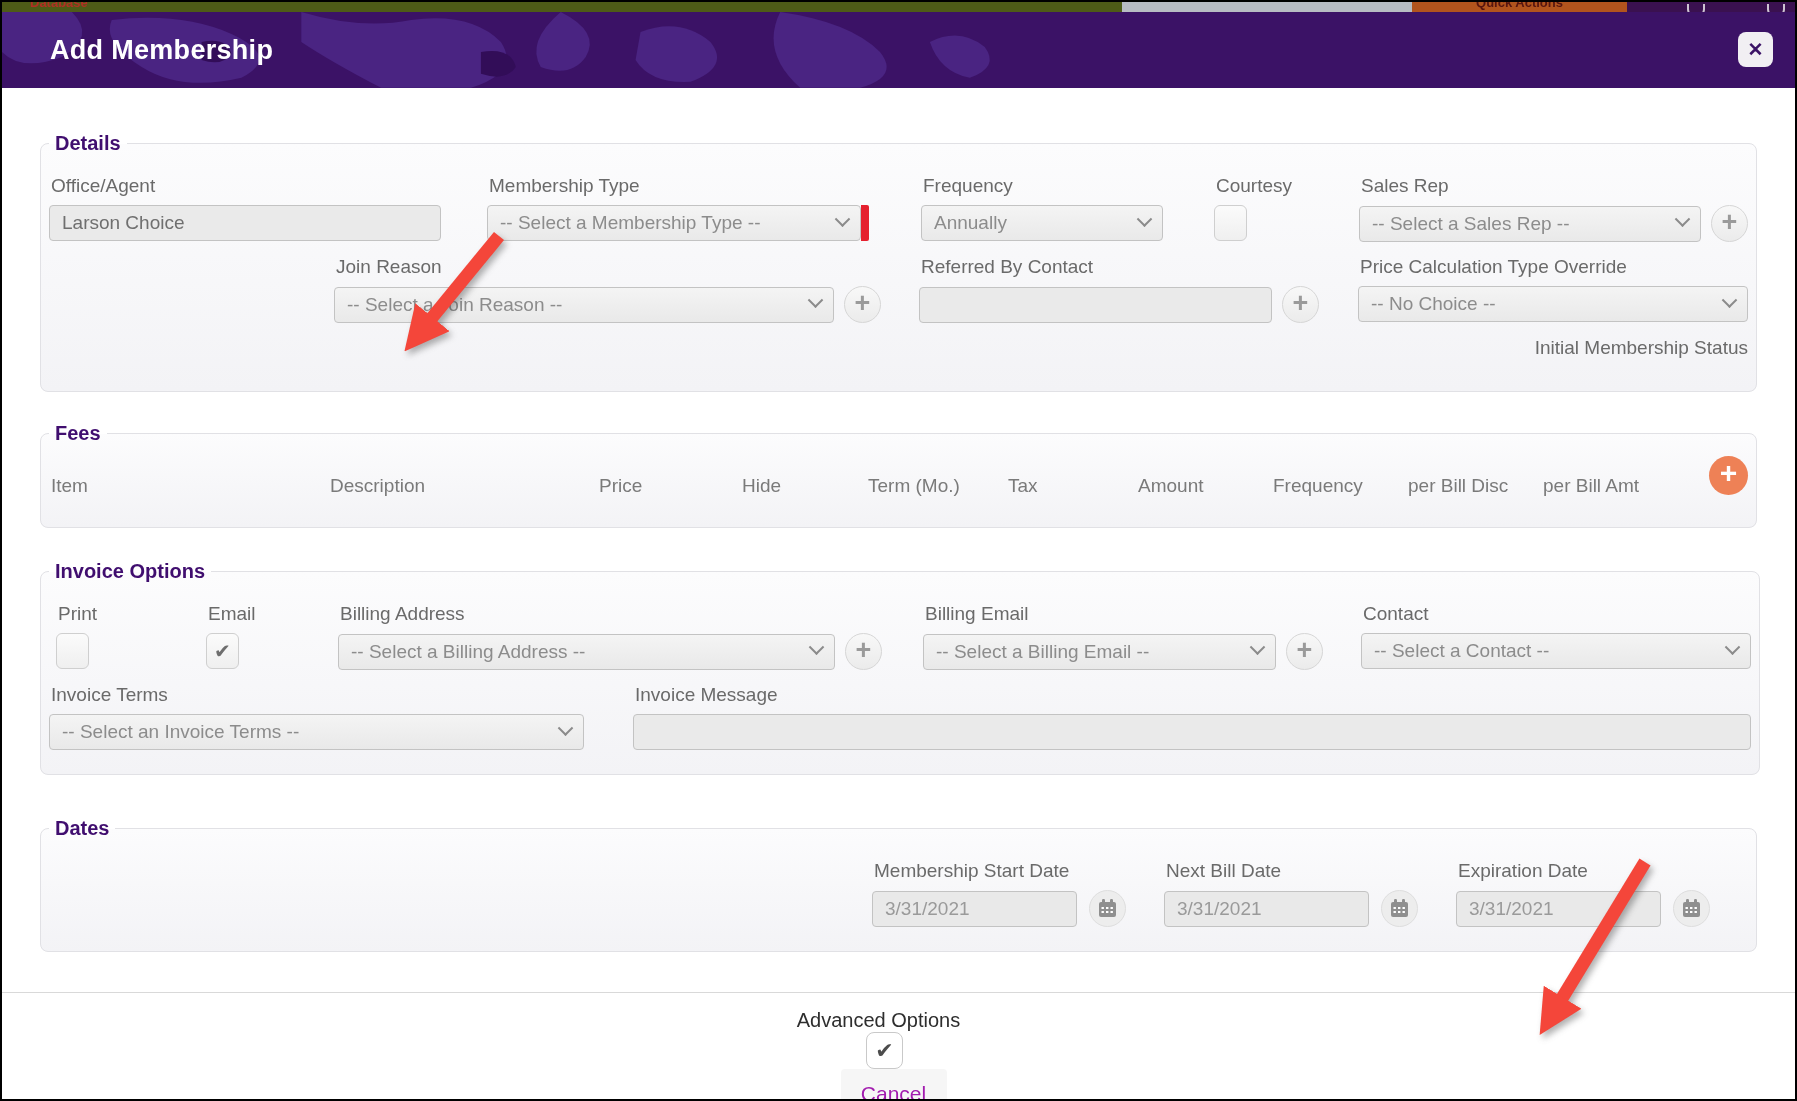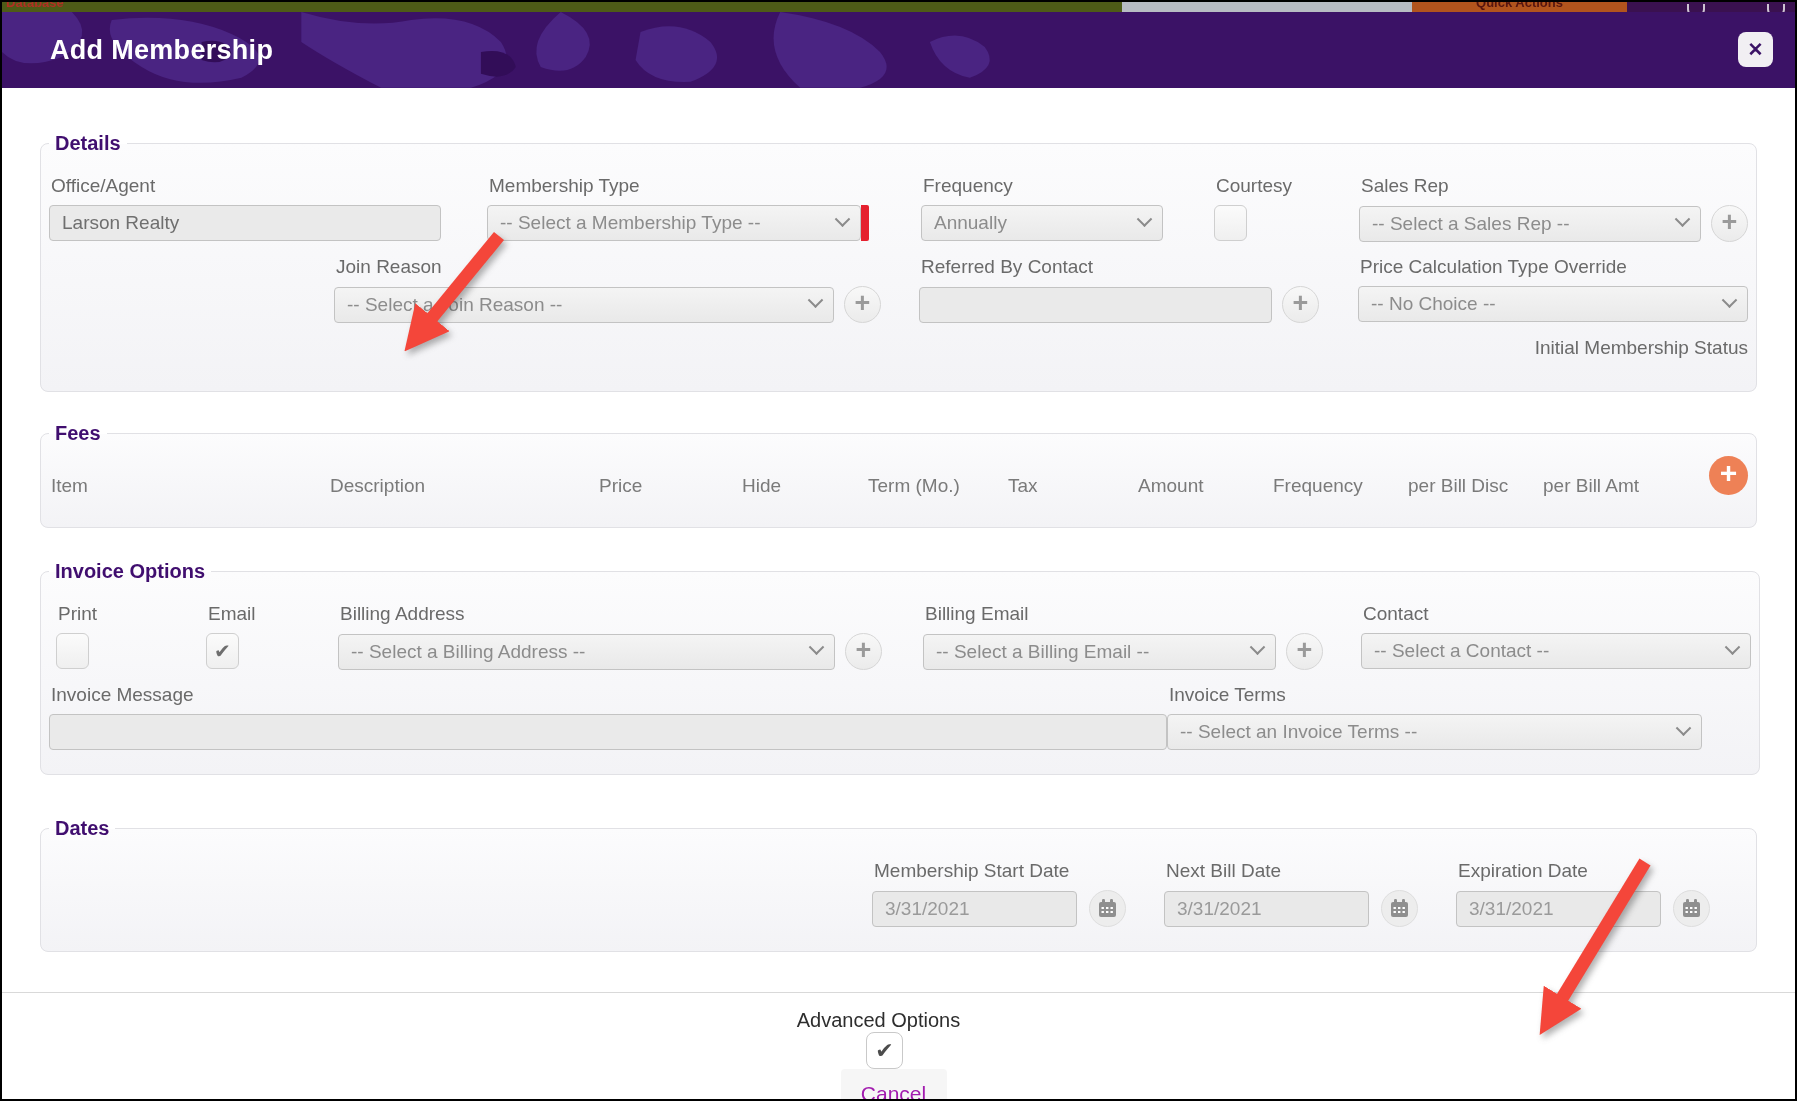--- a/index.html
+++ b/index.html
@@ -3,21 +3,21 @@
 <meta charset="utf-8">
 <style>
   * { box-sizing: border-box; }
   body { margin:0; font-family:"Liberation Sans", sans-serif; background:#888; }
   .screen{ width:1797px; height:1101px; border:2px solid #000; background:#fff;
            position:relative; overflow:hidden; }
 
   
   .top-strip{ height:10px; display:flex; overflow:hidden; background:#4e5b17; }
   .top-strip .seg{ height:10px; overflow:hidden; position:relative; }
-  .seg-green{ width:1120px; background:#4e5b17; }
+  .seg-green{ width:1120px; background:#4e5b17;padding-left:24px; }
   .seg-gray{ width:290px; background:#b7bcc3; }
   .seg-orange{ width:215px; background:#b2541d; }
   .seg-purple{ flex:1; background:#3a1150; }
   .clip-text{ display:block; font-size:13px; font-weight:bold; line-height:16px;
               margin-top:-7px; white-space:nowrap; }
   .db-text{ color:#b03023; margin-left:4px; }
   .qa-text{ color:#57150f; text-align:center; }
   .clip-glyph{ position:absolute; top:2px; width:18px; height:14px;
                border:2px solid rgba(255,255,255,.75); border-top:none;
                border-radius:0 0 9px 9px; }
@@ -174,21 +174,21 @@
     </div>
   </div>
 
   <fieldset class="fs-details">
     <legend>Details</legend>
 
     <div class="row">
       <div class="col w-office">
         <label>Office/Agent</label>
         <div class="field textinput">
-          <span>Larson Realty</span>
+          <span>Larson Choice</span>
         </div>
       </div>
       <div class="col w-mtype">
         <label>Membership Type</label>
         <div class="control-row">
           <div class="field">
             <span>-- Select a Membership Type --</span>
             <span class="chev"></span>
           </div>
           <div class="req-bar"></div>
@@ -319,31 +319,31 @@
       <div class="col w-contact">
         <label>Contact</label>
         <div class="field">
           <span>-- Select a Contact --</span>
           <span class="chev"></span>
         </div>
       </div>
     </div>
 
     <div class="row">
-      <div class="col w-imsg">
-        <label>Invoice Message</label>
-        <div class="field textinput">
-          <span></span>
-        </div>
-      </div>
       <div class="col w-terms">
         <label>Invoice Terms</label>
         <div class="field">
           <span>-- Select an Invoice Terms --</span>
           <span class="chev"></span>
+        </div>
+      </div>
+      <div class="col w-imsg">
+        <label>Invoice Message</label>
+        <div class="field textinput">
+          <span></span>
         </div>
       </div>
     </div>
   </fieldset>
 
   <fieldset class="fs-dates">
     <legend>Dates</legend>
     <div class="row">
       <div class="col w-date">
         <label>Membership Start Date</label>

